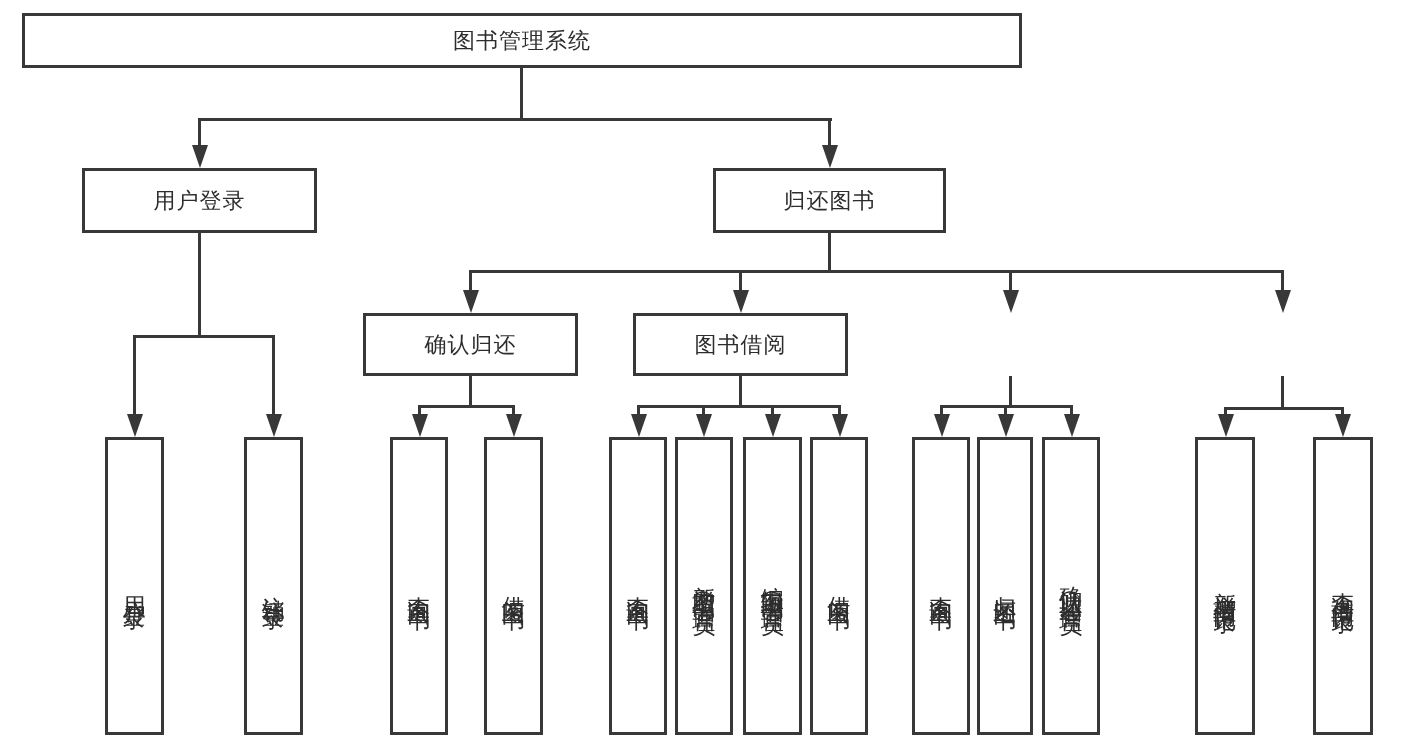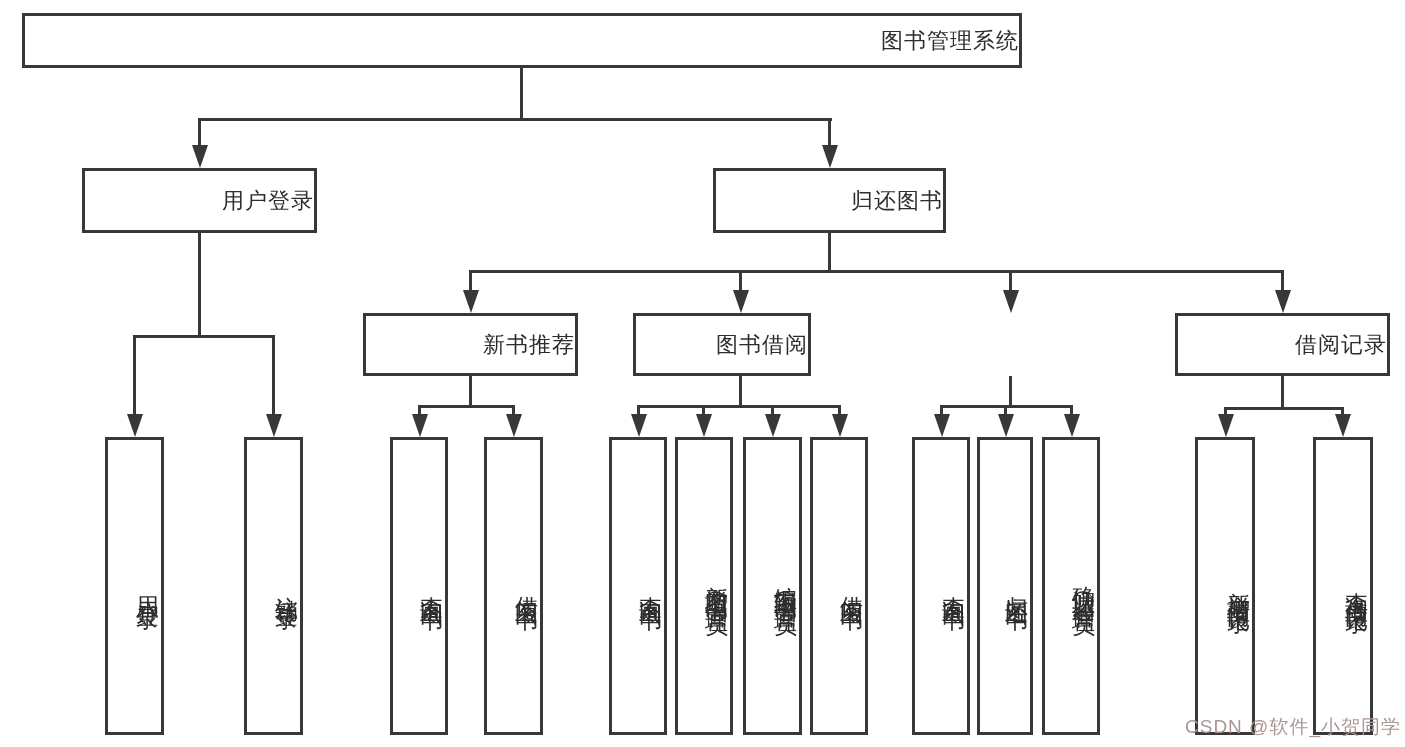--- a/index.html
+++ b/index.html
@@ -9,21 +9,21 @@
     background:#ffffff;
     font-family:"Liberation Sans","DejaVu Sans",sans-serif;
     overflow:hidden;
   }
   
   .node{
     position:absolute;
     box-sizing:border-box;
     border:3px solid #383838;
     background:#ffffff;
-    display:flex;align-items:center;justify-content:flex-end;
+    display:flex;align-items:center;justify-content:center;
     color:#2d2d2d;
   }
   .hnode{font-size:22px;letter-spacing:1px;white-space:nowrap;}
   .leaf{top:437px;height:298px;}
   .leaf .vtxt{
     writing-mode:vertical-rl;
     text-orientation:mixed;
     font-size:23px;
     letter-spacing:4px;
     line-height:1.15;
@@ -58,27 +58,24 @@
   </div>
 
   <div class="node hnode" style="left:82px;top:168px;width:235px;height:65px">
     <span>用户登录</span>
   </div>
   <div class="node hnode" style="left:713px;top:168px;width:233px;height:65px">
     <span>归还图书</span>
   </div>
 
   <div class="node hnode" style="left:363px;top:313px;width:215px;height:63px">
-    <span>新书推荐</span>
+    <span>确认归还</span>
   </div>
-  <div class="node hnode" style="left:633px;top:313px;width:178px;height:63px">
+  <div class="node hnode" style="left:633px;top:313px;width:215px;height:63px">
     <span>图书借阅</span>
-  </div>
-  <div class="node hnode" style="left:1175px;top:313px;width:215px;height:63px">
-    <span>借阅记录</span>
   </div>
 
   <div class="node leaf" style="left:105px;width:59px">
     <span class="vtxt">用户登录</span>
   </div>
   <div class="node leaf" style="left:244px;width:59px">
     <span class="vtxt">注销登录</span>
   </div>
   <div class="node leaf" style="left:390px;width:58px">
     <span class="vtxt">查询图书</span>
@@ -166,15 +163,14 @@
   <div class="vl" style="left:1070px;top:405px;height:15px"></div>
   <div class="arr" style="left:1064px;top:414px"></div>
 
   <div class="vl" style="left:1281px;top:376px;height:33px"></div>
   <div class="hl" style="left:1224px;top:407px;width:120px"></div>
   <div class="vl" style="left:1224px;top:407px;height:13px"></div>
   <div class="arr" style="left:1218px;top:414px"></div>
   <div class="vl" style="left:1341px;top:407px;height:13px"></div>
   <div class="arr" style="left:1335px;top:414px"></div>
 
-  <div id="watermark" style="color: rgb(171, 149, 149);">CSDN @软件_小贺同学</div>
 
 </div>
 
 </body></html>

